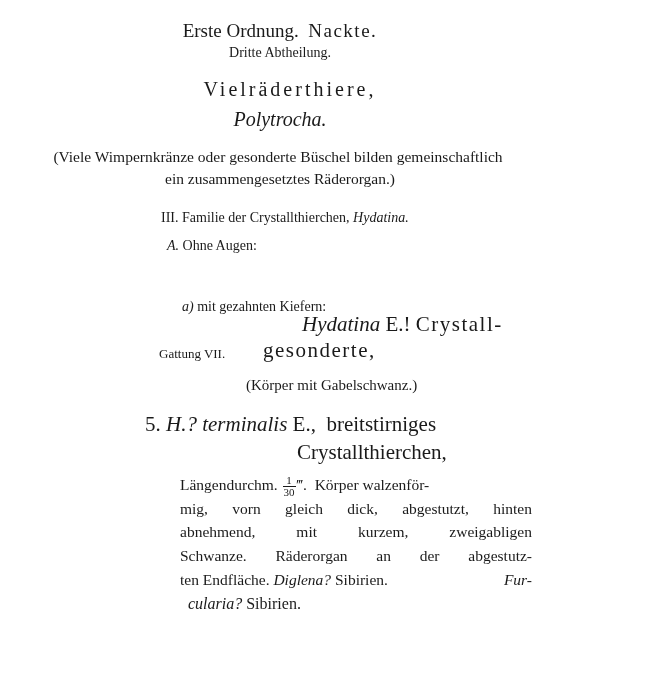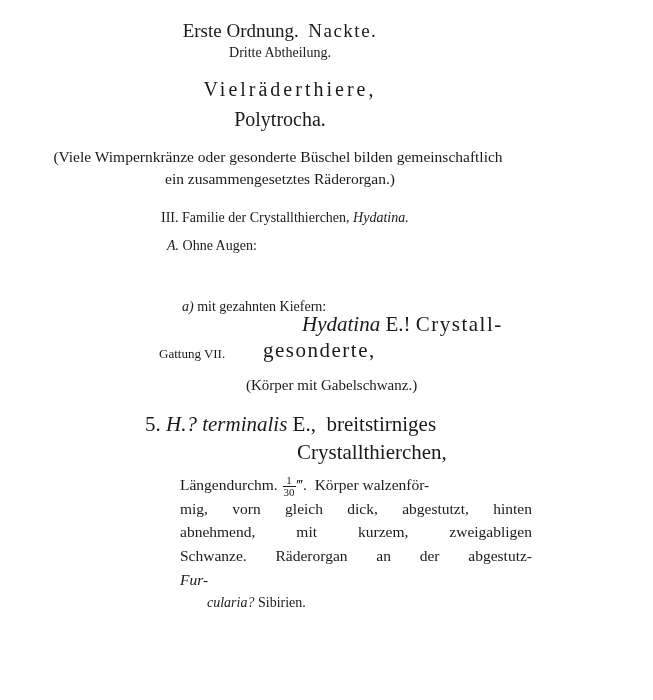--- a/index.html
+++ b/index.html
@@ -26,21 +26,21 @@
 
 <div>
 
   <div class="line center" style="top:20px; font-size:19px;">
     <span>Erste Ordnung.</span>
     &nbsp;<span class="spaced-sm">Nackte.</span>
   </div>
   <div class="line center" style="top:45px; font-size:14px;">Dritte Abtheilung.</div>
 
   <div class="line center spaced" style="top:78px; font-size:20px; padding-left:10px;">Vielräderthiere,</div>
-  <div class="line center" style="top:108px; font-size:20px; ">Polytrocha.</div>
+  <div class="line center" style="top:108px; font-size:20px; font-style:italic;">Polytrocha.</div>
   <div class="line center" style="top:148px; font-size:15.5px; left:-2px;">(Viele Wimpernkränze oder gesonderte Büschel bilden gemeinschaftlich</div>
   <div class="line center" style="top:170px; font-size:15.5px;">ein zusammengesetztes Räderorgan.)</div>
 
   <div class="line" style="top:210px; left:161px; font-size:14px;">
     <span>III.</span>
     <span>Familie der Crystallthierchen,</span>
     <i>Hydatina.</i>
   </div>
 
   <div class="line" style="top:238px; left:167px; font-size:14px;text-align:center;">
@@ -75,20 +75,25 @@
     <span class="frac">
       <span class="num">1</span>
       <span class="den">30</span>
     </span><span>‴.</span>
     &nbsp;<span>Körper walzenför-</span>
   </div>
   <div class="line justify" style="top:500px; left:180px; width:352px; font-size:15.5px;">mig, vorn gleich dick, abgestutzt, hinten</div>
   <div class="line justify" style="top:523px; left:180px; width:352px; font-size:15.5px;">abnehmend, mit kurzem, zweigabligen</div>
   <div class="line justify" style="top:547px; left:180px; width:352px; font-size:15.5px;">Schwanze. Räderorgan an der abgestutz-</div>
   <div class="line" style="top:571px; left:180px; width:352px; font-size:15.5px; display:flex; justify-content:space-between;">
+    <span>
+      <span>ten Endfläche.</span>
+      <i>Diglena?</i>
+      <span>Sibirien.</span>
+    </span>
     <i>Fur-</i>
   </div>
-  <div class="line" style="top:595px; left:188px; font-size:14px;margin-left:19px;">
+  <div class="line" style="top:595px; left:188px; font-size:16px;">
     <i>cularia?</i>
     <span>Sibirien.</span>
   </div>
 
 </div>
 
 </body></html>

